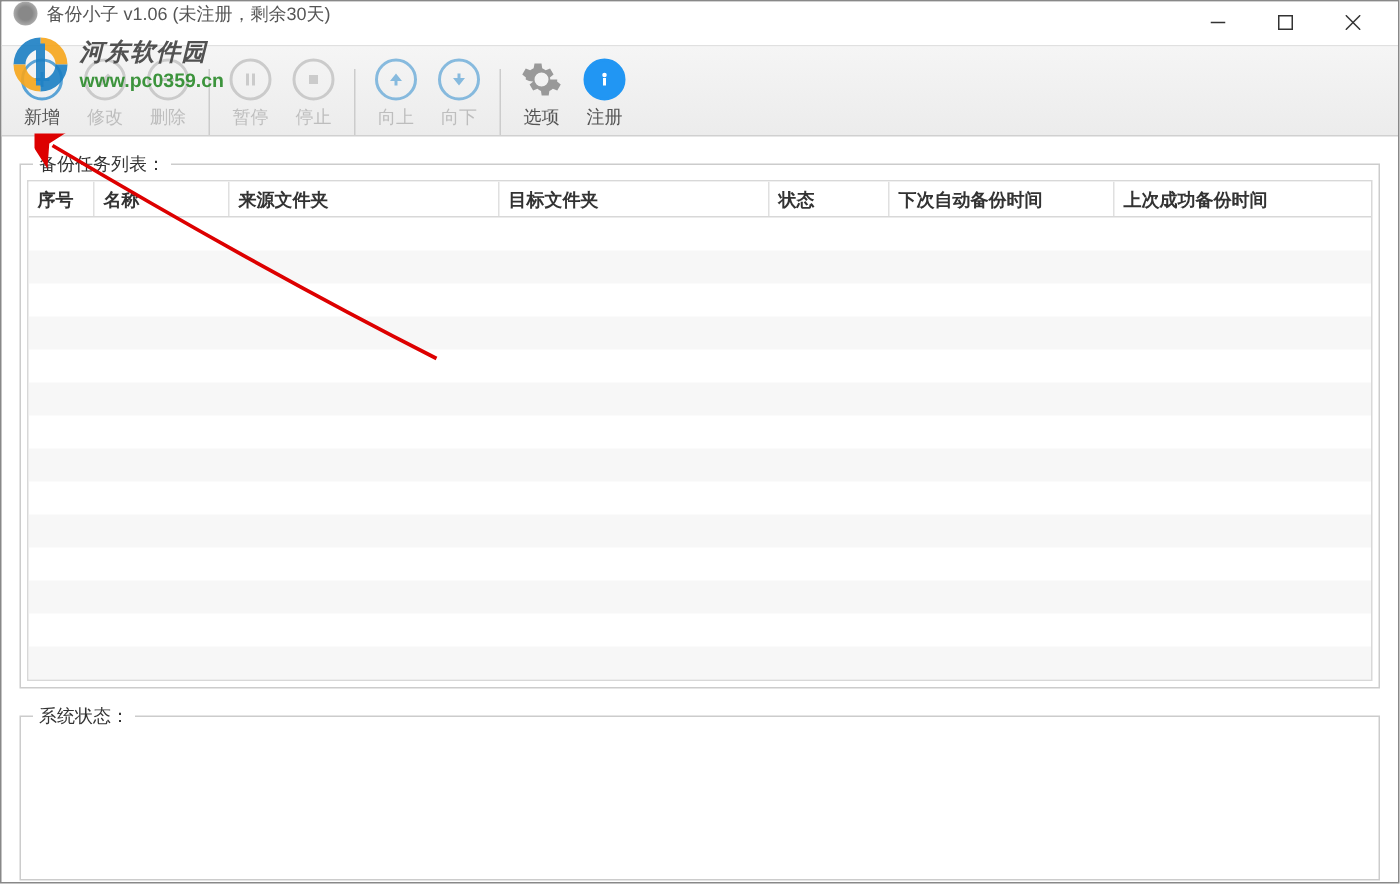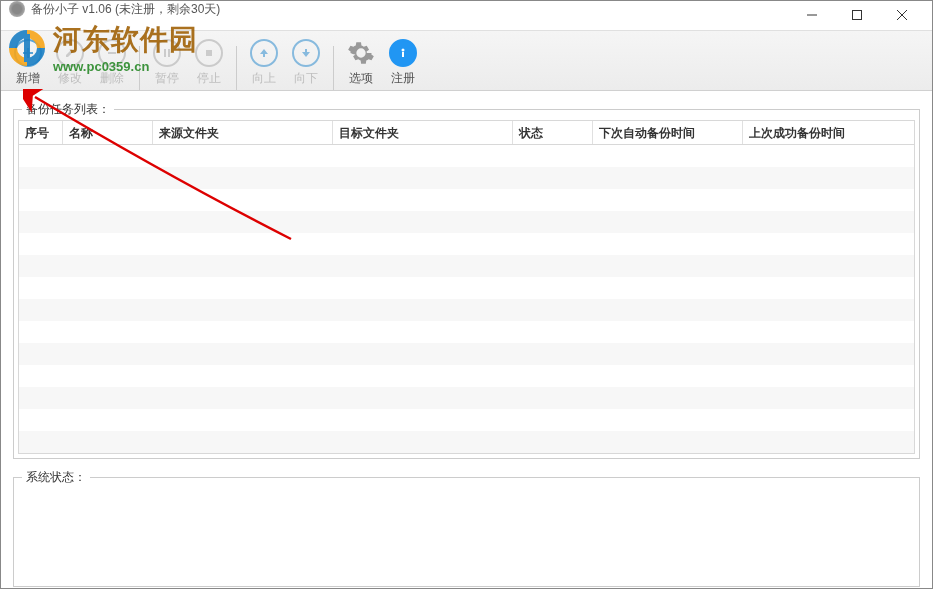--- a/index.html
+++ b/index.html
@@ -39,21 +39,21 @@
     .table-body { height: calc(100% - 24px); overflow-y: auto; }
     .row-stripe { height: 22px; border-bottom: 0; }
     .row-stripe:nth-child(even) { background: #f7f7f7; }
     
     .status-body { height: 100%; overflow-y: scroll; padding: 4px; }
     
     
     .watermark { position: absolute; top: 20px; left: 4px; z-index: 100; pointer-events: none; display: flex; align-items: center; opacity: 0.9; }
     .wm-logo { width: 44px; height: 44px; }
     .wm-text { margin-left: 4px; }
-    .wm-cn { font-size: 28px; font-weight: bold; color: #a16207; letter-spacing: 1px; }
+    .wm-cn { font-size: 16px; font-weight: bold; color: #404040; font-style: italic; letter-spacing: 1px; }
     .wm-url { font-size: 13px; color: #2a8a2a; font-weight: bold; }
     
     
     .arrow { position: absolute; top: 88px; left: 22px; z-index: 99; pointer-events: none; }
   </style>
 </head>
 <body>
 
 <div class="titlebar">
   <div class="titlebar-icon"></div>

